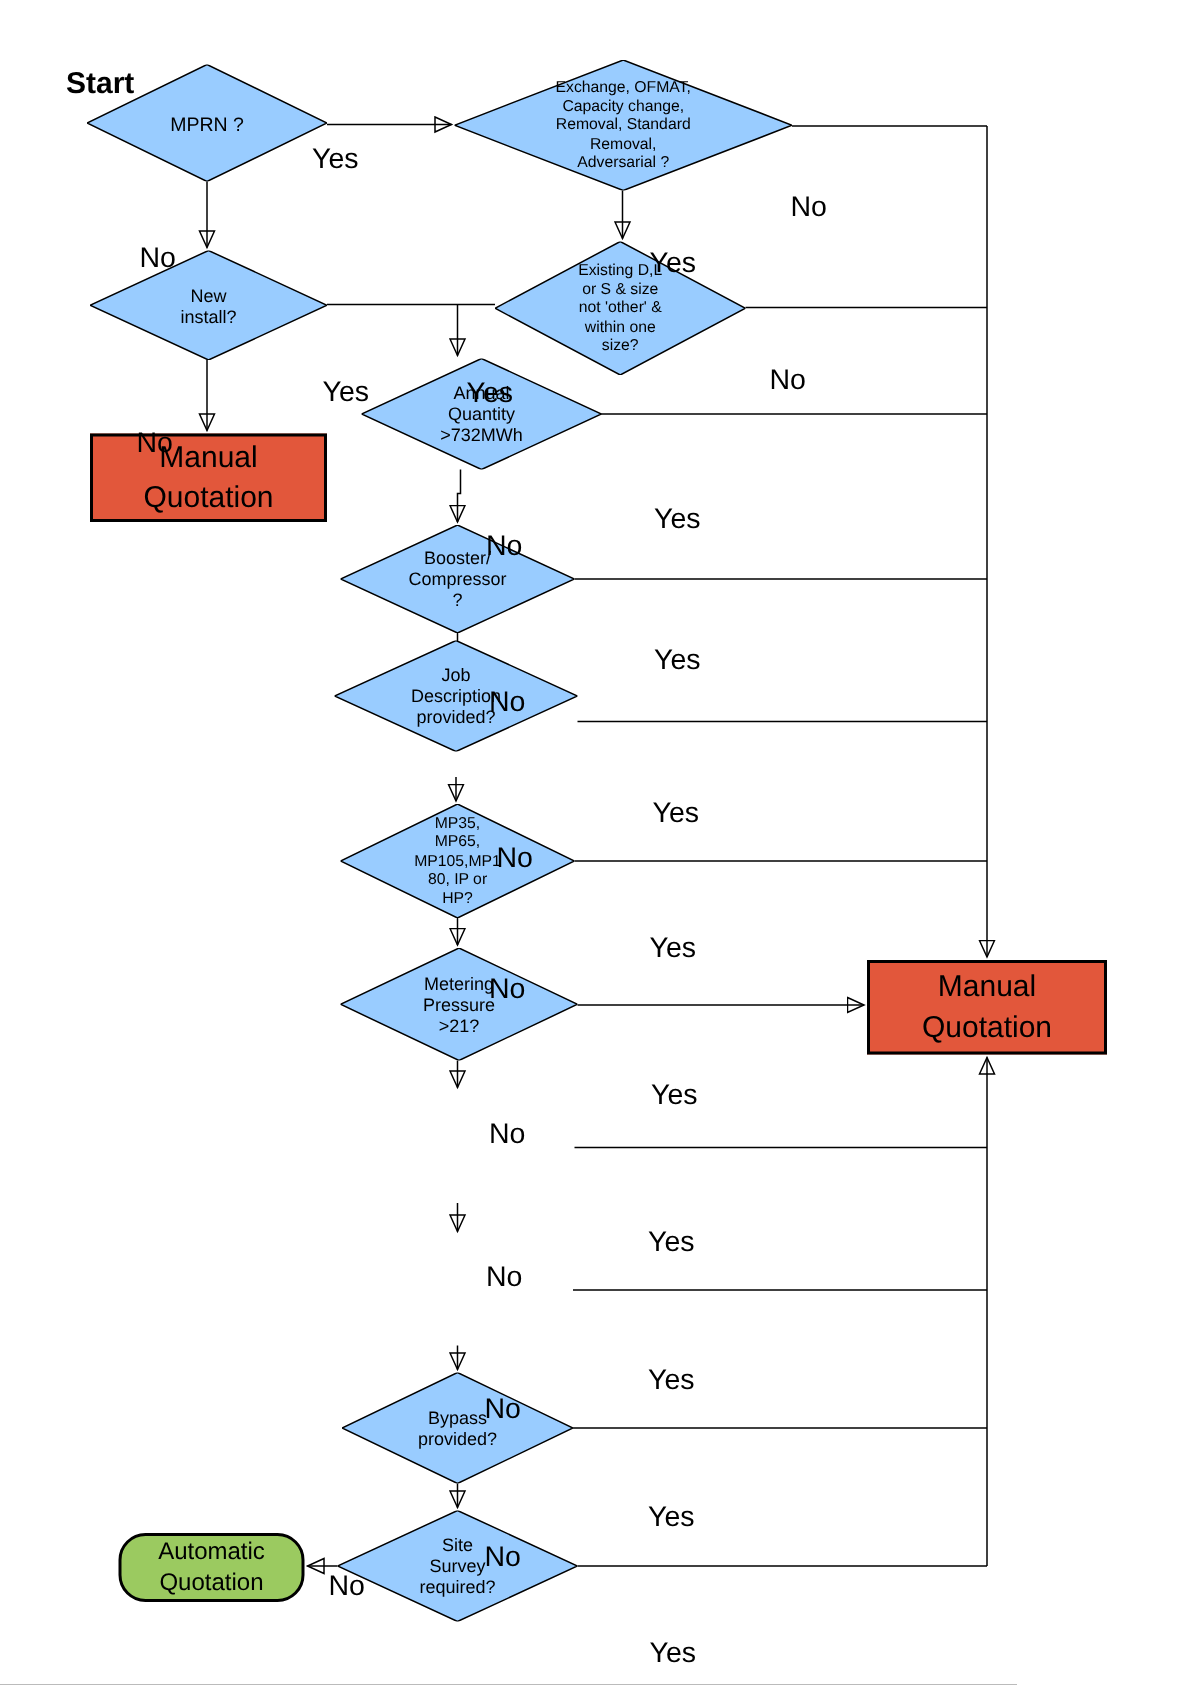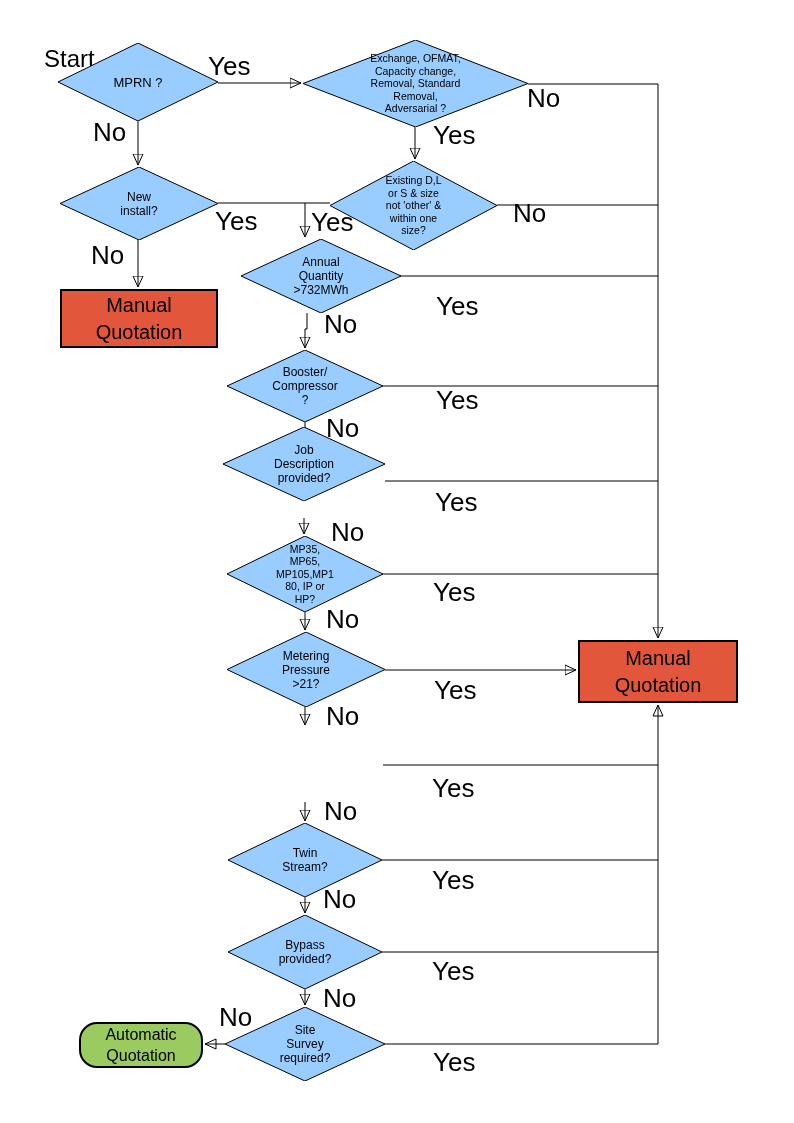--- a/index.html
+++ b/index.html
@@ -37,22 +37,22 @@
   .rect {
     position: absolute;
     border: 2px solid var(--line, #000);
     display: flex; align-items: center; justify-content: center;
     text-align: center;
   }
   .rect .dtext { font-size: 20px; line-height: 27px; }
   .manual { background: var(--manual-fill, #E2573B); }
   .auto { background: var(--auto-fill, #9BCA60); border-radius: 18px; }
   .auto .dtext { font-size: 16px; line-height: 21px; }
-  .edge { position: absolute; font-size: 26px; line-height: 23px; white-space: nowrap; }
-  .start-label { position: absolute; left: 44px; top: 45px; font-size: 24px; font-weight: normal; }
+  .edge { position: absolute; font-size: 19px; line-height: 23px; white-space: nowrap; margin-top: 40px; }
+  .start-label { position: absolute; left: 44px; top: 45px; font-size: 20px; font-weight: bold; }
 </style>
 </head>
 <body>
 
 <div class="canvas" style="--decision-fill: #99CCFF; --manual-fill: #E2573B; --auto-fill: #9BCA60; --line: #000000; --page-background: #FFFFFF;">
 
   <svg class="wires">
     <defs>
       <marker id="arrow" viewBox="0 0 12 12" refX="11" refY="6" markerWidth="13" markerHeight="12" markerUnits="userSpaceOnUse" orient="auto">
         <path d="M0,1 L11,6 L0,11 Z" fill="#000" stroke="none"></path>
@@ -170,27 +170,20 @@
   <div class="node diamond" style="left:227px;top:632px;width:158px;height:75px">
     <svg class="shape" viewBox="0 0 100 100" preserveAspectRatio="none">
         <polygon points="50,0 100,50 50,100 0,50"></polygon>
       </svg>
     <div class="dtext">Metering
 Pressure
 &gt;21?</div>
   </div>
 
 
-  <div class="node diamond" style="left:228px;top:823px;width:154px;height:74px">
-    <svg class="shape" viewBox="0 0 100 100" preserveAspectRatio="none">
-        <polygon points="50,0 100,50 50,100 0,50"></polygon>
-      </svg>
-    <div class="dtext">Twin
-Stream?</div>
-  </div>
 
   <div class="node diamond" style="left:228px;top:915px;width:154px;height:74px">
     <svg class="shape" viewBox="0 0 100 100" preserveAspectRatio="none">
         <polygon points="50,0 100,50 50,100 0,50"></polygon>
       </svg>
     <div class="dtext">Bypass
 provided?</div>
   </div>
 
   <div class="node diamond" style="left:225px;top:1007px;width:160px;height:74px">

